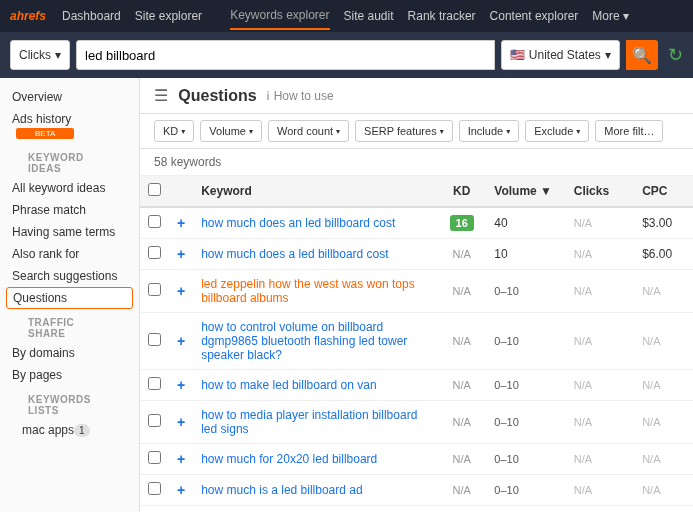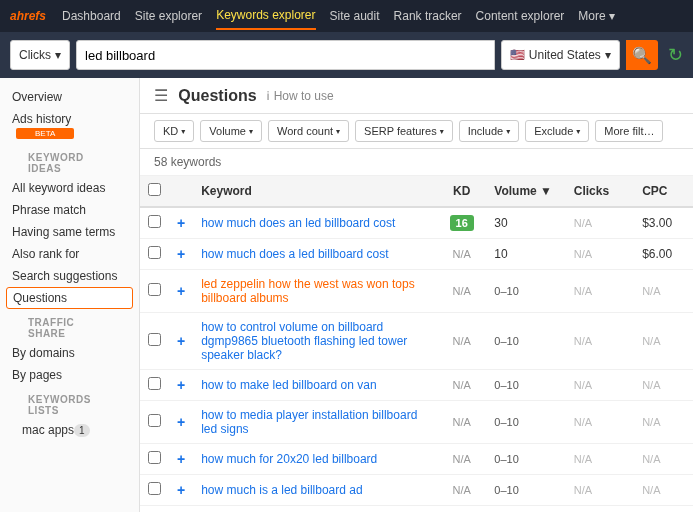--- a/index.html
+++ b/index.html
@@ -21,21 +21,21 @@
       font-style: italic;
     }
     .nav-item {
       color: #ccc;
       font-size: 12px;
       margin-right: 14px;
       cursor: pointer;
       padding: 6px 0;
       white-space: nowrap;
     }
-    .nav-item.active { color: #fde047; border-bottom: 2px solid #f60; }
+    .nav-item.active { color: #a3a3a3; border-bottom: 2px solid #f60; margin-left: 14px; }
     .nav-more { color: #ccc; font-size: 12px; cursor: pointer; display: flex; align-items: center; gap: 3px; }
 
     
     .search-bar {
       background: #2c3547;
       display: flex;
       align-items: center;
       padding: 6px 10px;
       gap: 6px;
       height: 46px;
@@ -401,21 +401,21 @@
             <th class="col-clicks sortable">Clicks</th>
             <th class="col-cpc sortable">CPC</th>
           </tr>
         </thead>
         <tbody id="table-body">
         <tr>
               <td><input type="checkbox" style=""></td>
               <td><span class="add-btn">+</span></td>
               <td><a class="keyword-link">how much does an led billboard cost</a></td>
               <td style="text-align: center;"><span class="kd-badge">16</span></td>
-              <td><span class="">30</span></td>
+              <td><span class="">40</span></td>
               <td><span class="na-text">N/A</span></td>
               <td><span class="">$3.00</span></td>
             </tr>
             <tr>
               <td><input type="checkbox" style=""></td>
               <td><span class="add-btn">+</span></td>
               <td><a class="keyword-link">how much does a led billboard cost</a></td>
               <td style="text-align: center;"><span class="kd-na">N/A</span></td>
               <td><span class="">10</span></td>
               <td><span class="na-text">N/A</span></td>

